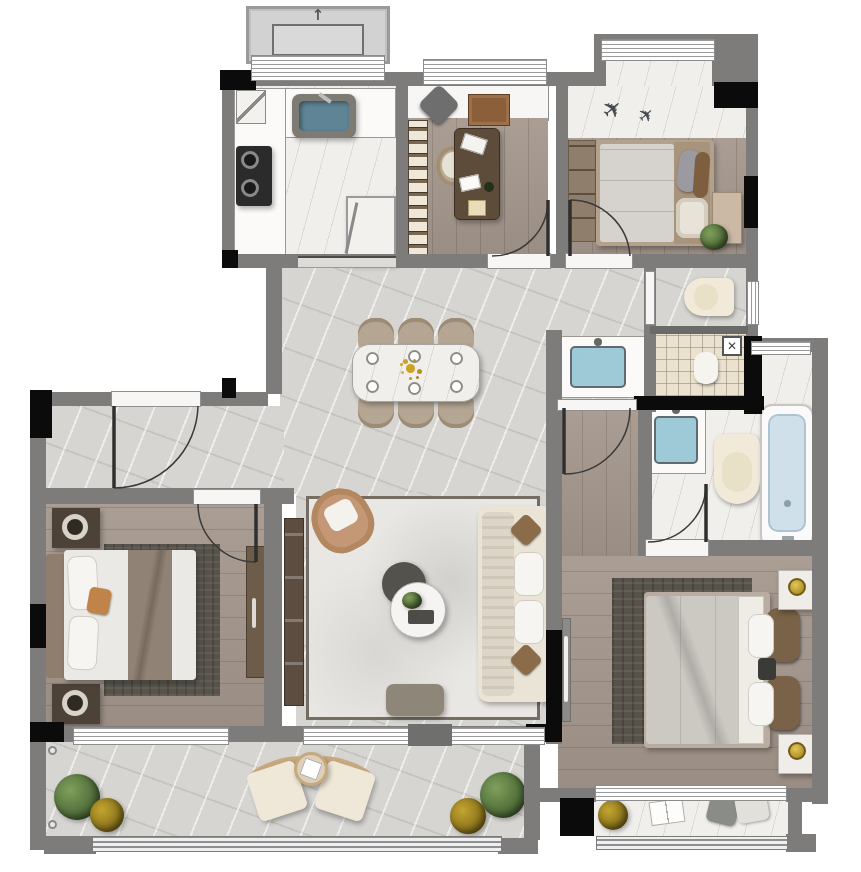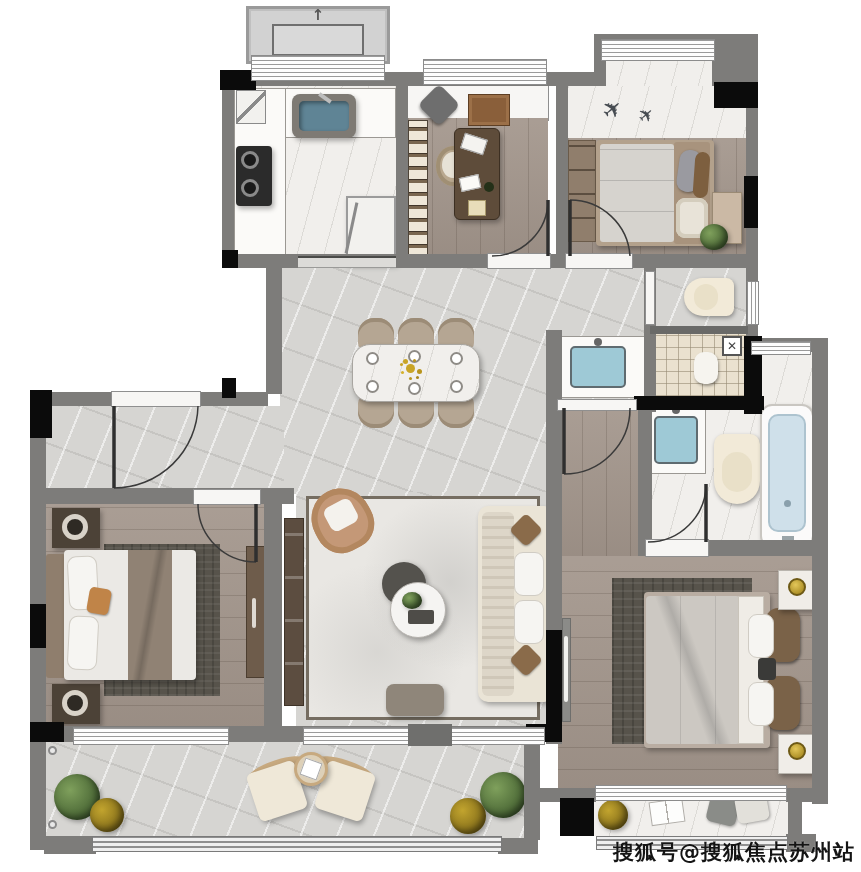--- a/index.html
+++ b/index.html
@@ -283,14 +283,13 @@
     <g stroke="#2f2f2f" stroke-width="3.5">
       <path d="M114,406 L114,488"></path>
       <path d="M256,504 L256,562"></path>
       <path d="M548,256 L548,200"></path>
       <path d="M570,256 L570,200"></path>
       <path d="M564,408 L564,474"></path>
       <path d="M706,542 L706,484"></path>
     </g>
   </svg>
 
-  <div id="wm">搜狐号@搜狐焦点苏州站</div>
 </div>
 
 </body></html>

